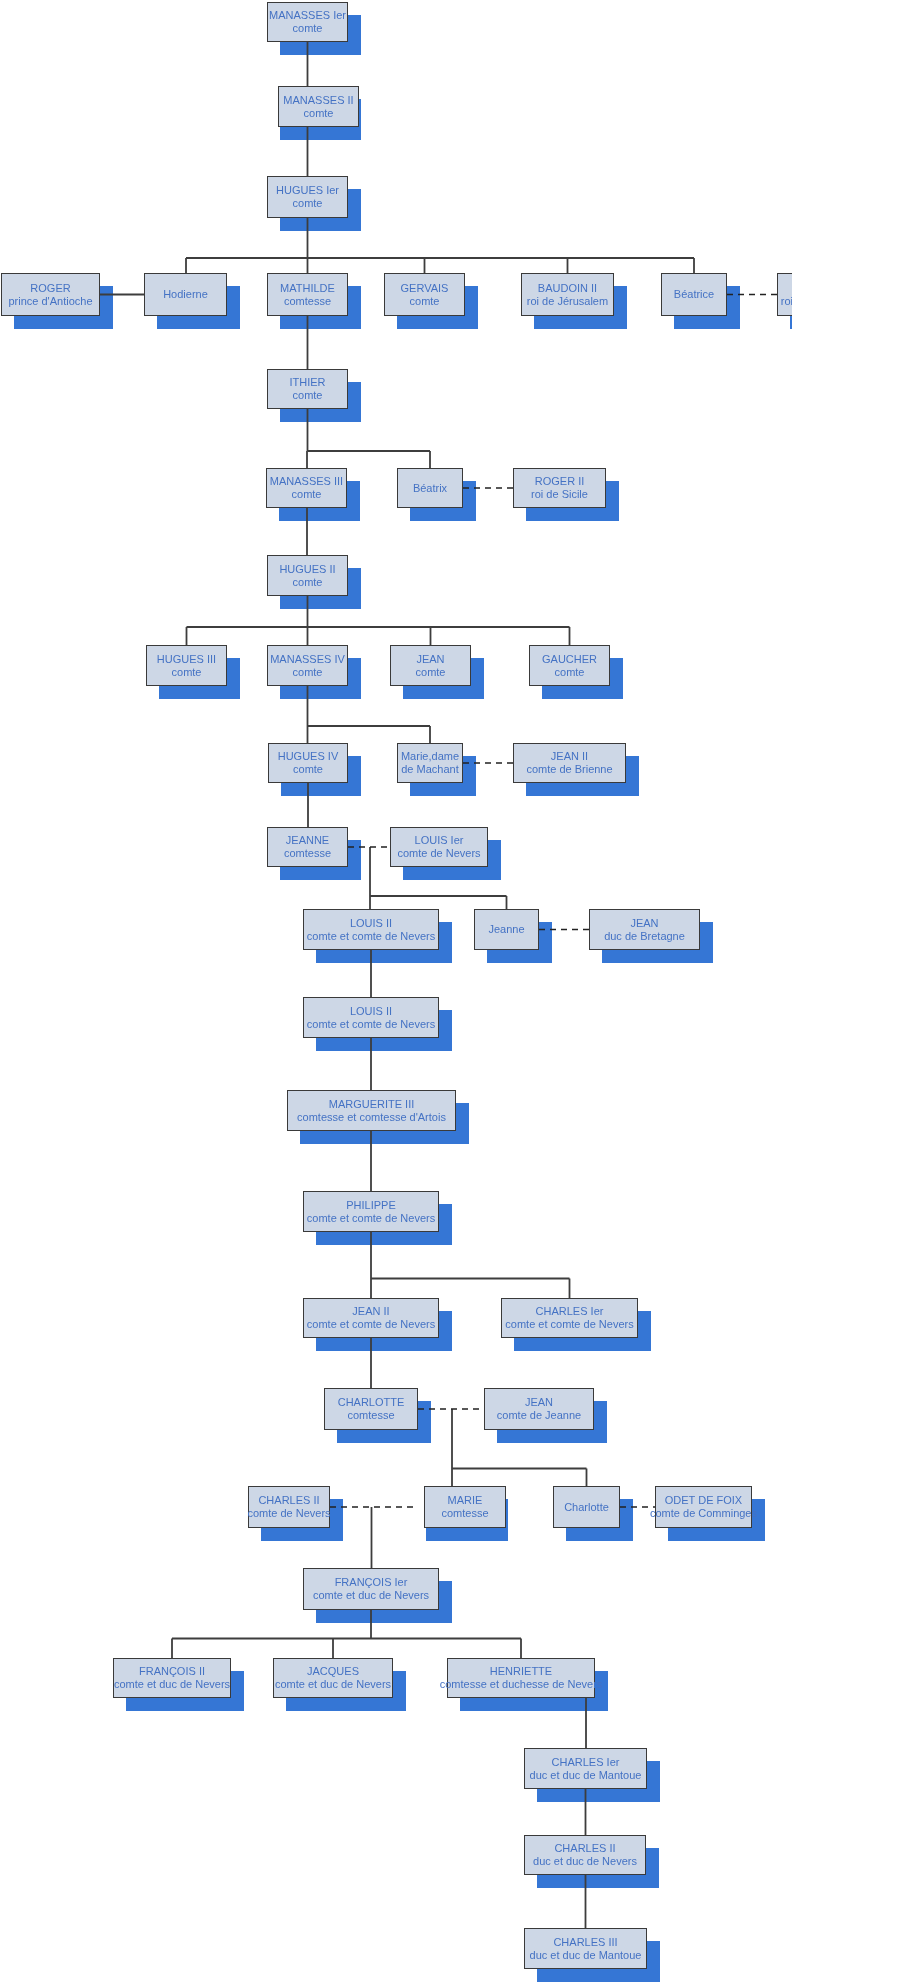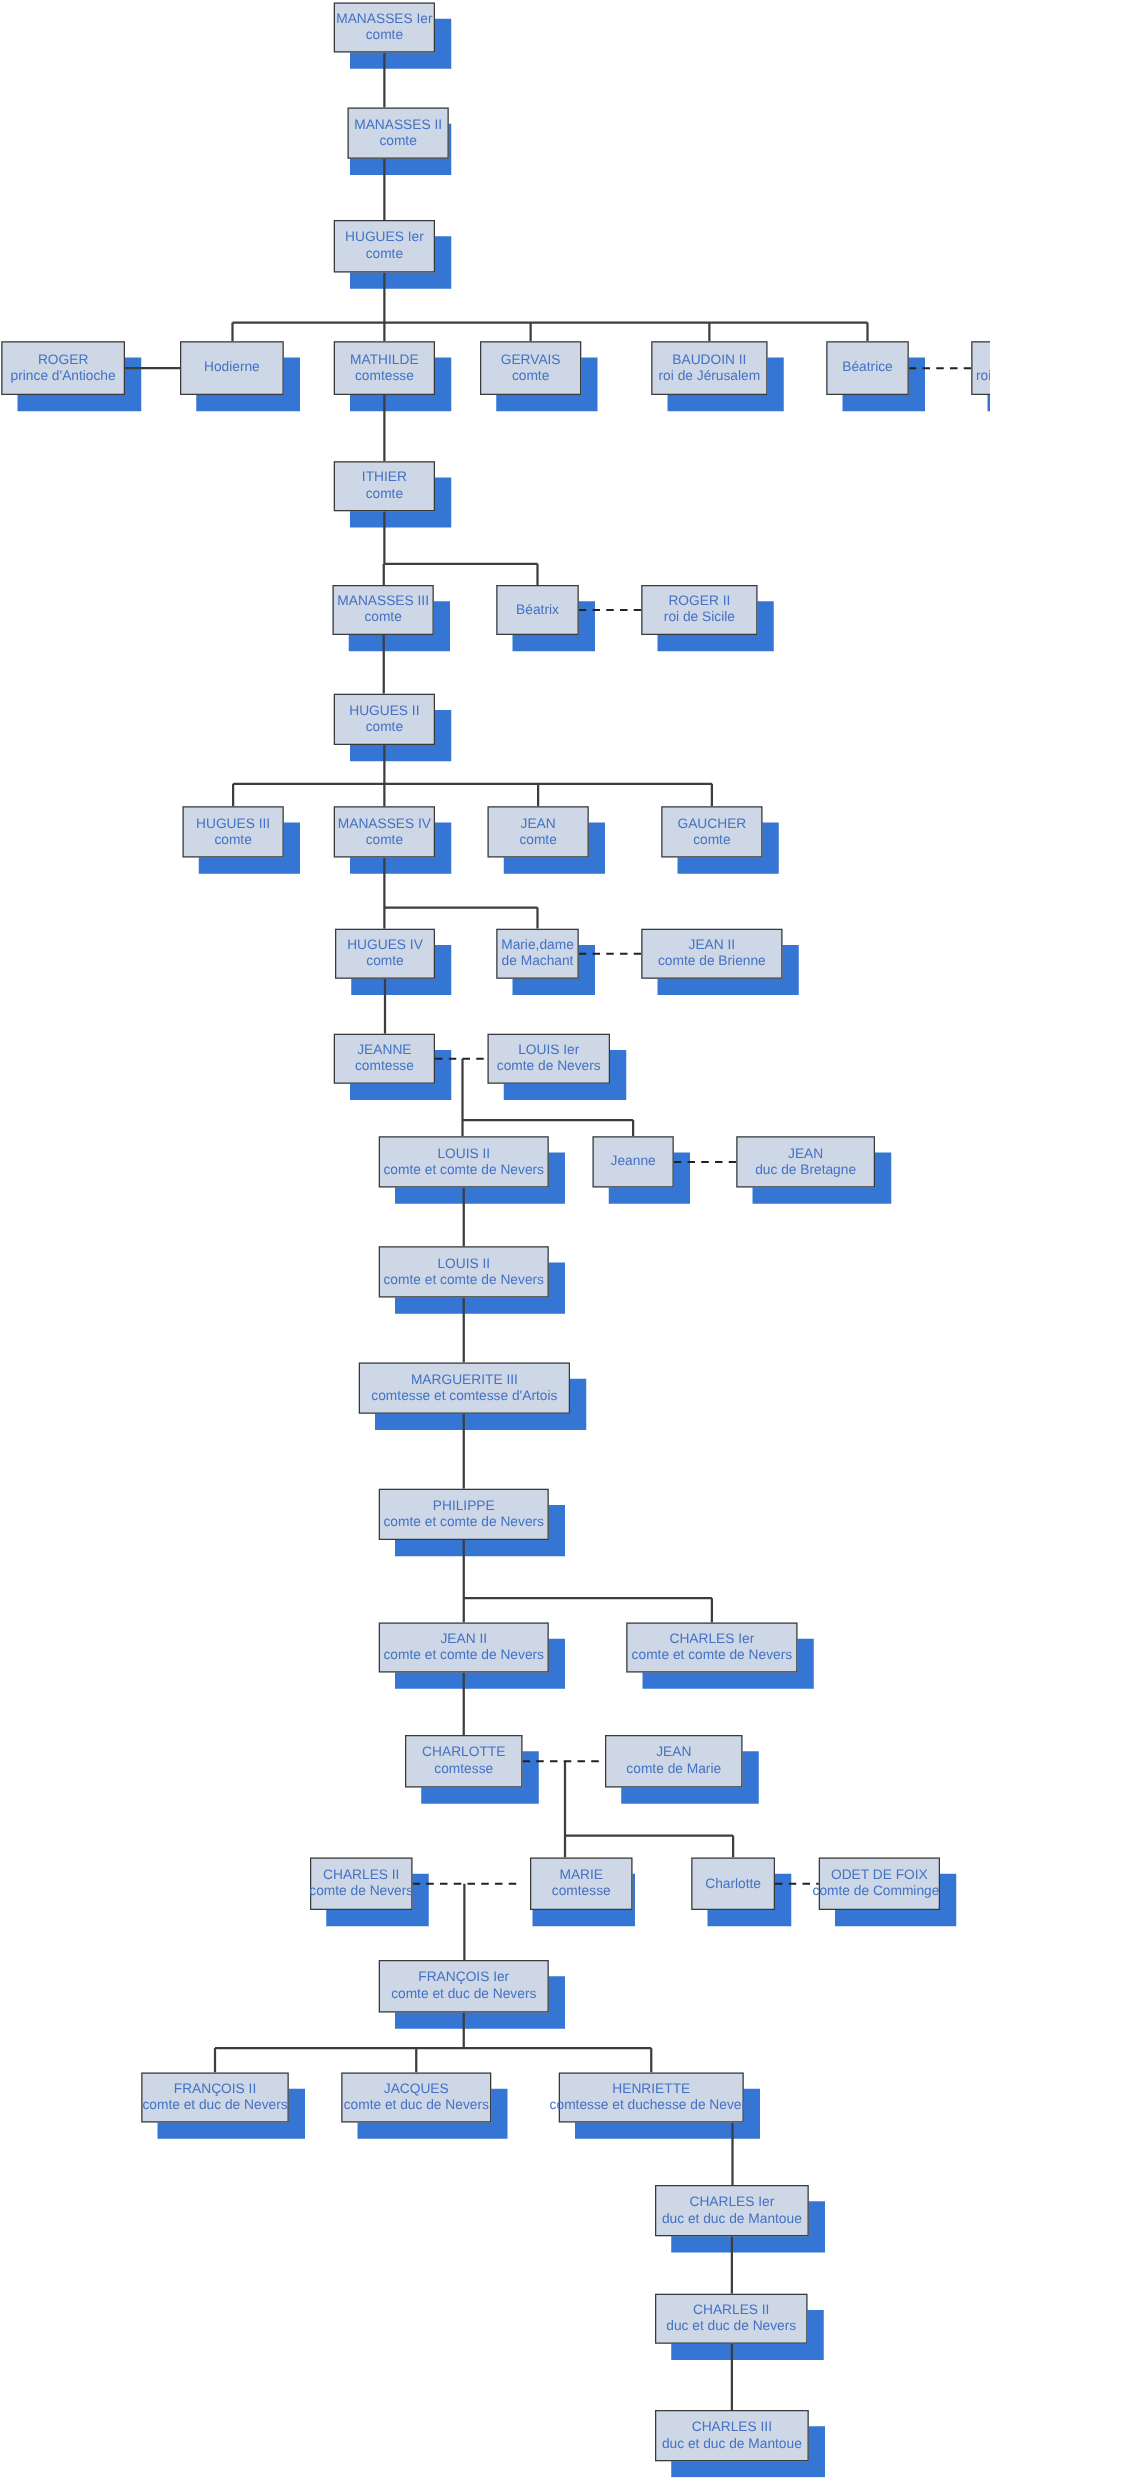--- a/index.html
+++ b/index.html
@@ -273,21 +273,21 @@
   <div class="node" style="left:501px;top:1298px;width:137px;height:40px">
       <span class="nm">CHARLES Ier</span>
       <span class="tt">comte et comte de Nevers</span>
     </div>
   <div class="node" style="left:324px;top:1388px;width:94px;height:42px">
       <span class="nm">CHARLOTTE</span>
       <span class="tt">comtesse</span>
     </div>
   <div class="node" style="left:484px;top:1388px;width:110px;height:42px">
       <span class="nm">JEAN</span>
-      <span class="tt">comte de Marie</span>
+      <span class="tt">comte de Jeanne</span>
     </div>
   <div class="node" style="left:248px;top:1486px;width:82px;height:42px">
       <span class="nm">CHARLES II</span>
       <span class="tt">comte de Nevers</span>
     </div>
   <div class="node" style="left:424px;top:1486px;width:82px;height:42px">
       <span class="nm">MARIE</span>
       <span class="tt">comtesse</span>
     </div>
   <div class="node" style="left:553px;top:1486px;width:67px;height:42px">

